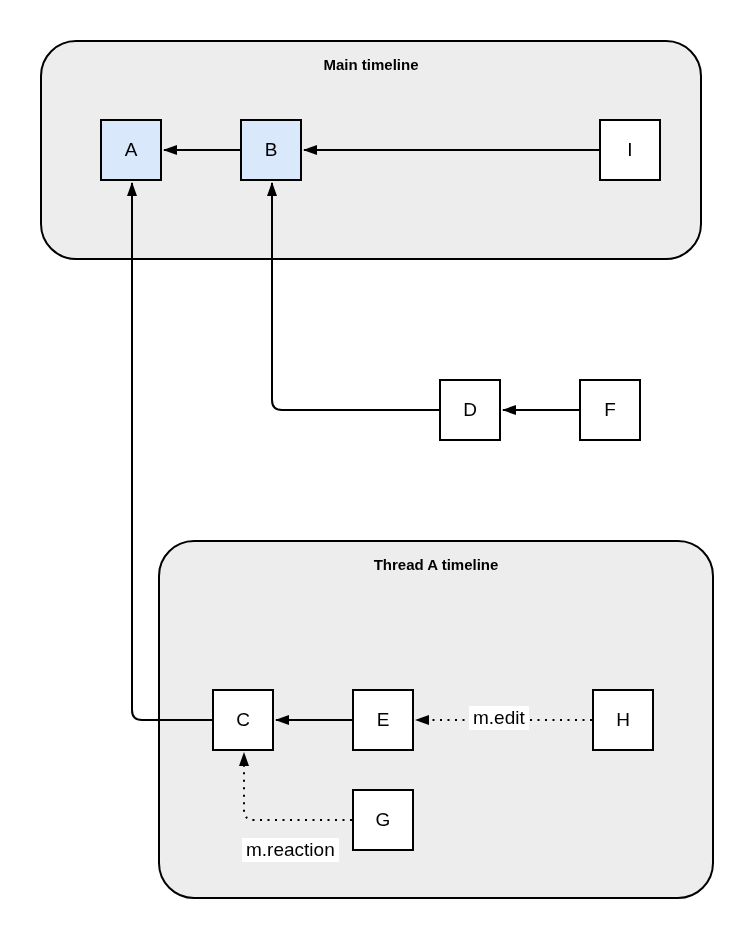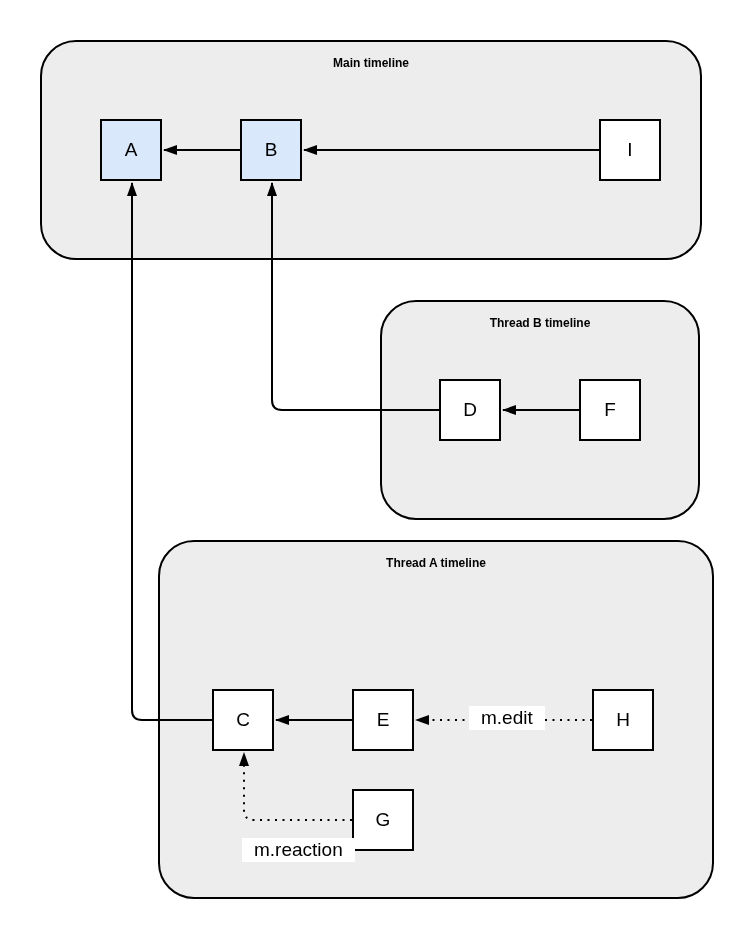--- a/index.html
+++ b/index.html
@@ -24,21 +24,21 @@
   }
   #container-main    { left: 40px;  top: 40px;  width: 662px; height: 220px; }
   #container-threadb { left: 380px; top: 300px; width: 320px; height: 220px; }
   #container-threada { left: 158px; top: 540px; width: 556px; height: 359px; }
   .timeline-title {
     position: absolute;
     left: 0;
     top: 14px;
     width: 100%;
     text-align: center;
-    font-size: 12px;
+    font-size: 15px;
     font-weight: bold;
     color: #000000;
   }
   .node {
     position: absolute;
     width: 62px;
     height: 62px;
     box-sizing: border-box;
     border: 2px solid #000000;
     background: #ffffff;
@@ -72,39 +72,36 @@
     stroke: #000000;
     stroke-width: 2;
     fill: none;
   }
   .edge.dotted { stroke-dasharray: 2 5.5; }
   .edge-label {
     position: absolute;
     background: #ffffff;
     color: #000000;
     font-size: 19px;
-    padding: 1px 12px;
+    padding: 1px 4px;
     z-index: 4;
     white-space: nowrap;
   }
   #label-medit    { left: 469px; top: 706px; }
   #label-mreaction{ left: 218px; top: 838px; margin-left: 24px; }
 </style>
 </head>
 <body>
 
 <div id="stage">
 
   <div class="timeline" id="container-main">
     <div class="timeline-title">Main timeline</div>
   </div>
 
-  <div class="timeline" id="container-threadb">
-    <div class="timeline-title">Thread B timeline</div>
-  </div>
 
   <div class="timeline" id="container-threada">
     <div class="timeline-title">Thread A timeline</div>
   </div>
 
   <svg id="edges-svg" viewBox="0 0 756 942" xmlns="http://www.w3.org/2000/svg">
     <defs>
       <marker id="arrowhead" markerUnits="userSpaceOnUse" markerWidth="16" markerHeight="12" refX="14" refY="6" orient="auto">
         <path d="M 1 1 L 15 6 L 1 11 Z" fill="#000000"></path>
       </marker>

